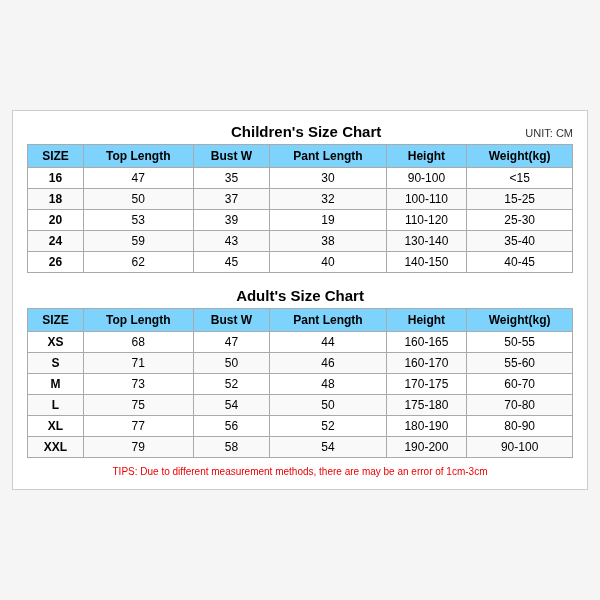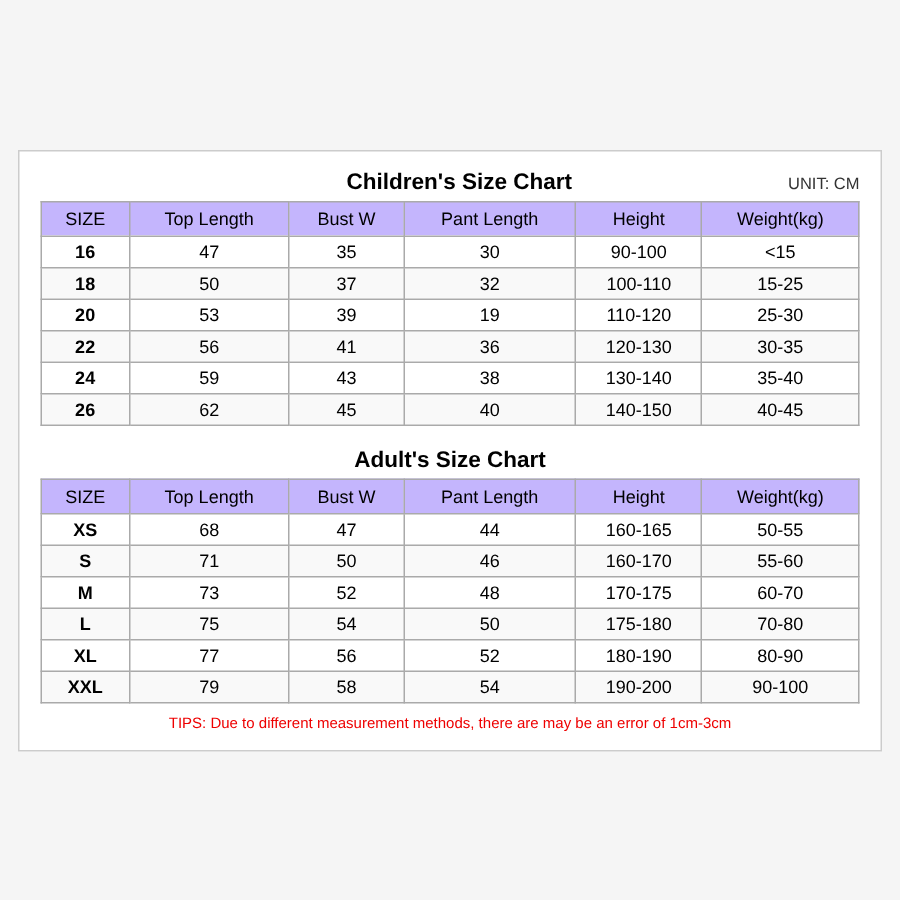--- a/index.html
+++ b/index.html
@@ -37,25 +37,25 @@
       font-size: 11px;
       color: #333;
       white-space: nowrap;
     }
     table {
       width: 100%;
       border-collapse: collapse;
       font-size: 12px;
     }
     th {
-      background: #c4b5fd;
+      background: #7dd3fc;
       border: 1px solid #aaa;
       padding: 4px 6px;
       text-align: center;
-      font-weight: normal;
+      font-weight: bold;
       font-size: 12px;
     }
     td {
       border: 1px solid #aaa;
       padding: 3px 6px;
       text-align: center;
     }
     tr:nth-child(even) td {
       background: #f9f9f9;
     }
@@ -116,28 +116,20 @@
           </tr>
           <tr>
             <td class="size-col">20</td>
             <td>53</td>
             <td>39</td>
             <td>19</td>
             <td>110-120</td>
             <td>25-30</td>
           </tr>
           <tr>
-            <td class="size-col">22</td>
-            <td>56</td>
-            <td>41</td>
-            <td>36</td>
-            <td>120-130</td>
-            <td>30-35</td>
-          </tr>
-          <tr>
             <td class="size-col">24</td>
             <td>59</td>
             <td>43</td>
             <td>38</td>
             <td>130-140</td>
             <td>35-40</td>
           </tr>
           <tr>
             <td class="size-col">26</td>
             <td>62</td>

